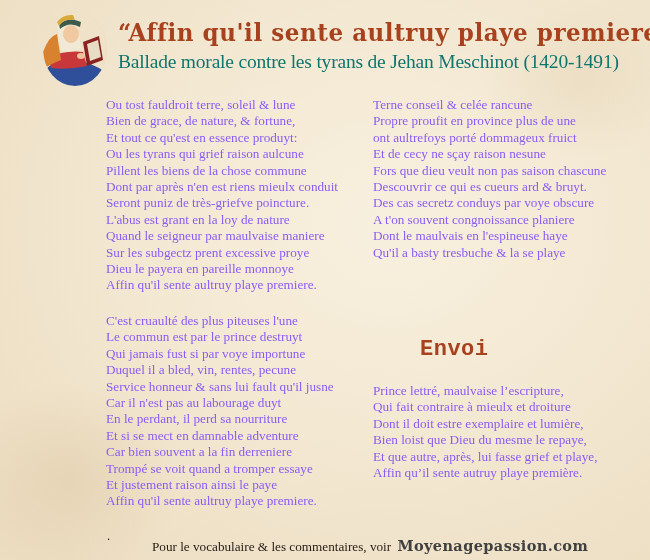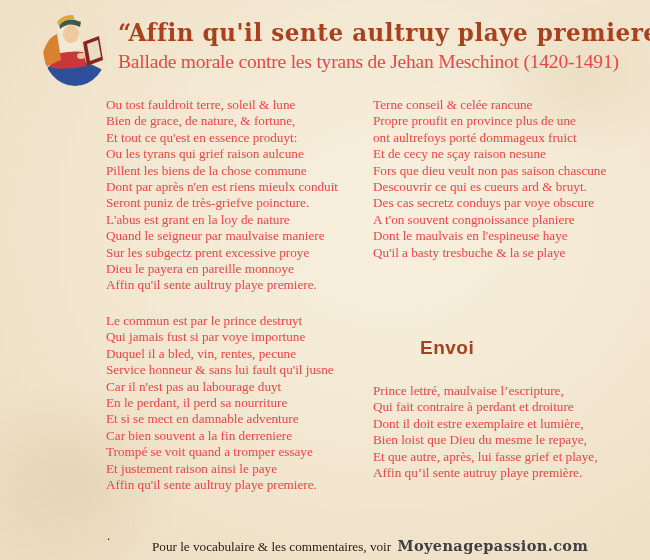--- a/index.html
+++ b/index.html
@@ -46,43 +46,43 @@
       color: #a8421e;
       white-space: nowrap;
       transform: scaleX(0.92);
       transform-origin: left top;
     }
     .subtitle {
       position: absolute;
       left: 118px; top: 51px;
       font-family: "Liberation Serif", serif;
       font-size: 19.5px;
-      color: #ef4444;
+      color: #0f766e;
       white-space: nowrap;
       letter-spacing: -0.2px;
     }
     .col {
       position: absolute;
       font-family: "Liberation Serif", serif;
       font-size: 13.2px;
       line-height: 16.4px;
-      color: #ef4444;
+      color: #8b5cf6;
       white-space: nowrap;
     }
     .col .line { height: 16.4px; }
     .col .gap { height: 16.4px; }
     .col1 { left: 106px; top: 97px; }
     .col2 { left: 373px; top: 97px; }
     .envoi-col { left: 373px; top: 383px; }
     .envoi-title {
       position: absolute;
       left: 420px; top: 337px;
-      font-family: Liberation Sans, sans-serif;
+      font-family: Liberation Mono, monospace;
       font-weight: bold;
-      font-size: 19px;
+      font-size: 22px;
       color: #a8421e;
       letter-spacing: 0.5px;
     }
     .dot {
       position: absolute;
       left: 107px; top: 528px;
       font-size: 13px;
       color: #2a2118;
     }
     .footer {
@@ -147,20 +147,21 @@
     <div class="line">Dont par après n'en est riens mieulx conduit</div>
     <div class="line">Seront puniz de très-griefve poincture.</div>
     <div class="line">L'abus est grant en la loy de nature</div>
     <div class="line">Quand le seigneur par maulvaise maniere</div>
     <div class="line">Sur les subgectz prent excessive proye</div>
     <div class="line">Dieu le payera en pareille monnoye</div>
     <div class="line">Affin qu'il sente aultruy playe premiere.</div>
   </div>
   <div class="gap"></div>
   <div style="margin-top:3px;">
+    <div class="line">C'est cruaulté des plus piteuses l'une</div>
     <div class="line">Le commun est par le prince destruyt</div>
     <div class="line">Qui jamais fust si par voye importune</div>
     <div class="line">Duquel il a bled, vin, rentes, pecune</div>
     <div class="line">Service honneur &amp; sans lui fault qu'il jusne</div>
     <div class="line">Car il n'est pas au labourage duyt</div>
     <div class="line">En le perdant, il perd sa nourriture</div>
     <div class="line">Et si se mect en damnable adventure</div>
     <div class="line">Car bien souvent a la fin derreniere</div>
     <div class="line">Trompé se voit quand a tromper essaye</div>
     <div class="line">Et justement raison ainsi le paye</div>
@@ -179,21 +180,21 @@
     <div class="line">Des cas secretz conduys par voye obscure</div>
     <div class="line">A t'on souvent congnoissance planiere</div>
     <div class="line">Dont le maulvais en l'espineuse haye</div>
     <div class="line">Qu'il a basty tresbuche &amp; la se playe</div>
   </div>
 </div>
 
 <div class="envoi-title">Envoi</div>
 <div class="col envoi-col">
   <div class="line">Prince lettré, maulvaise l’escripture,</div>
-  <div class="line">Qui fait contraire à perdant et droiture</div>
+  <div class="line">Qui fait contraire à mieulx et droiture</div>
   <div class="line">Dont il doit estre exemplaire et lumière,</div>
   <div class="line">Bien loist que Dieu du mesme le repaye,</div>
   <div class="line">Et que autre, après, lui fasse grief et playe,</div>
   <div class="line">Affin qu’il sente autruy playe première.</div>
 </div>
 
 <div class="dot">.</div>
 
 <div class="footer">
   <span>Pour le vocabulaire &amp; les commentaires, voir</span>

